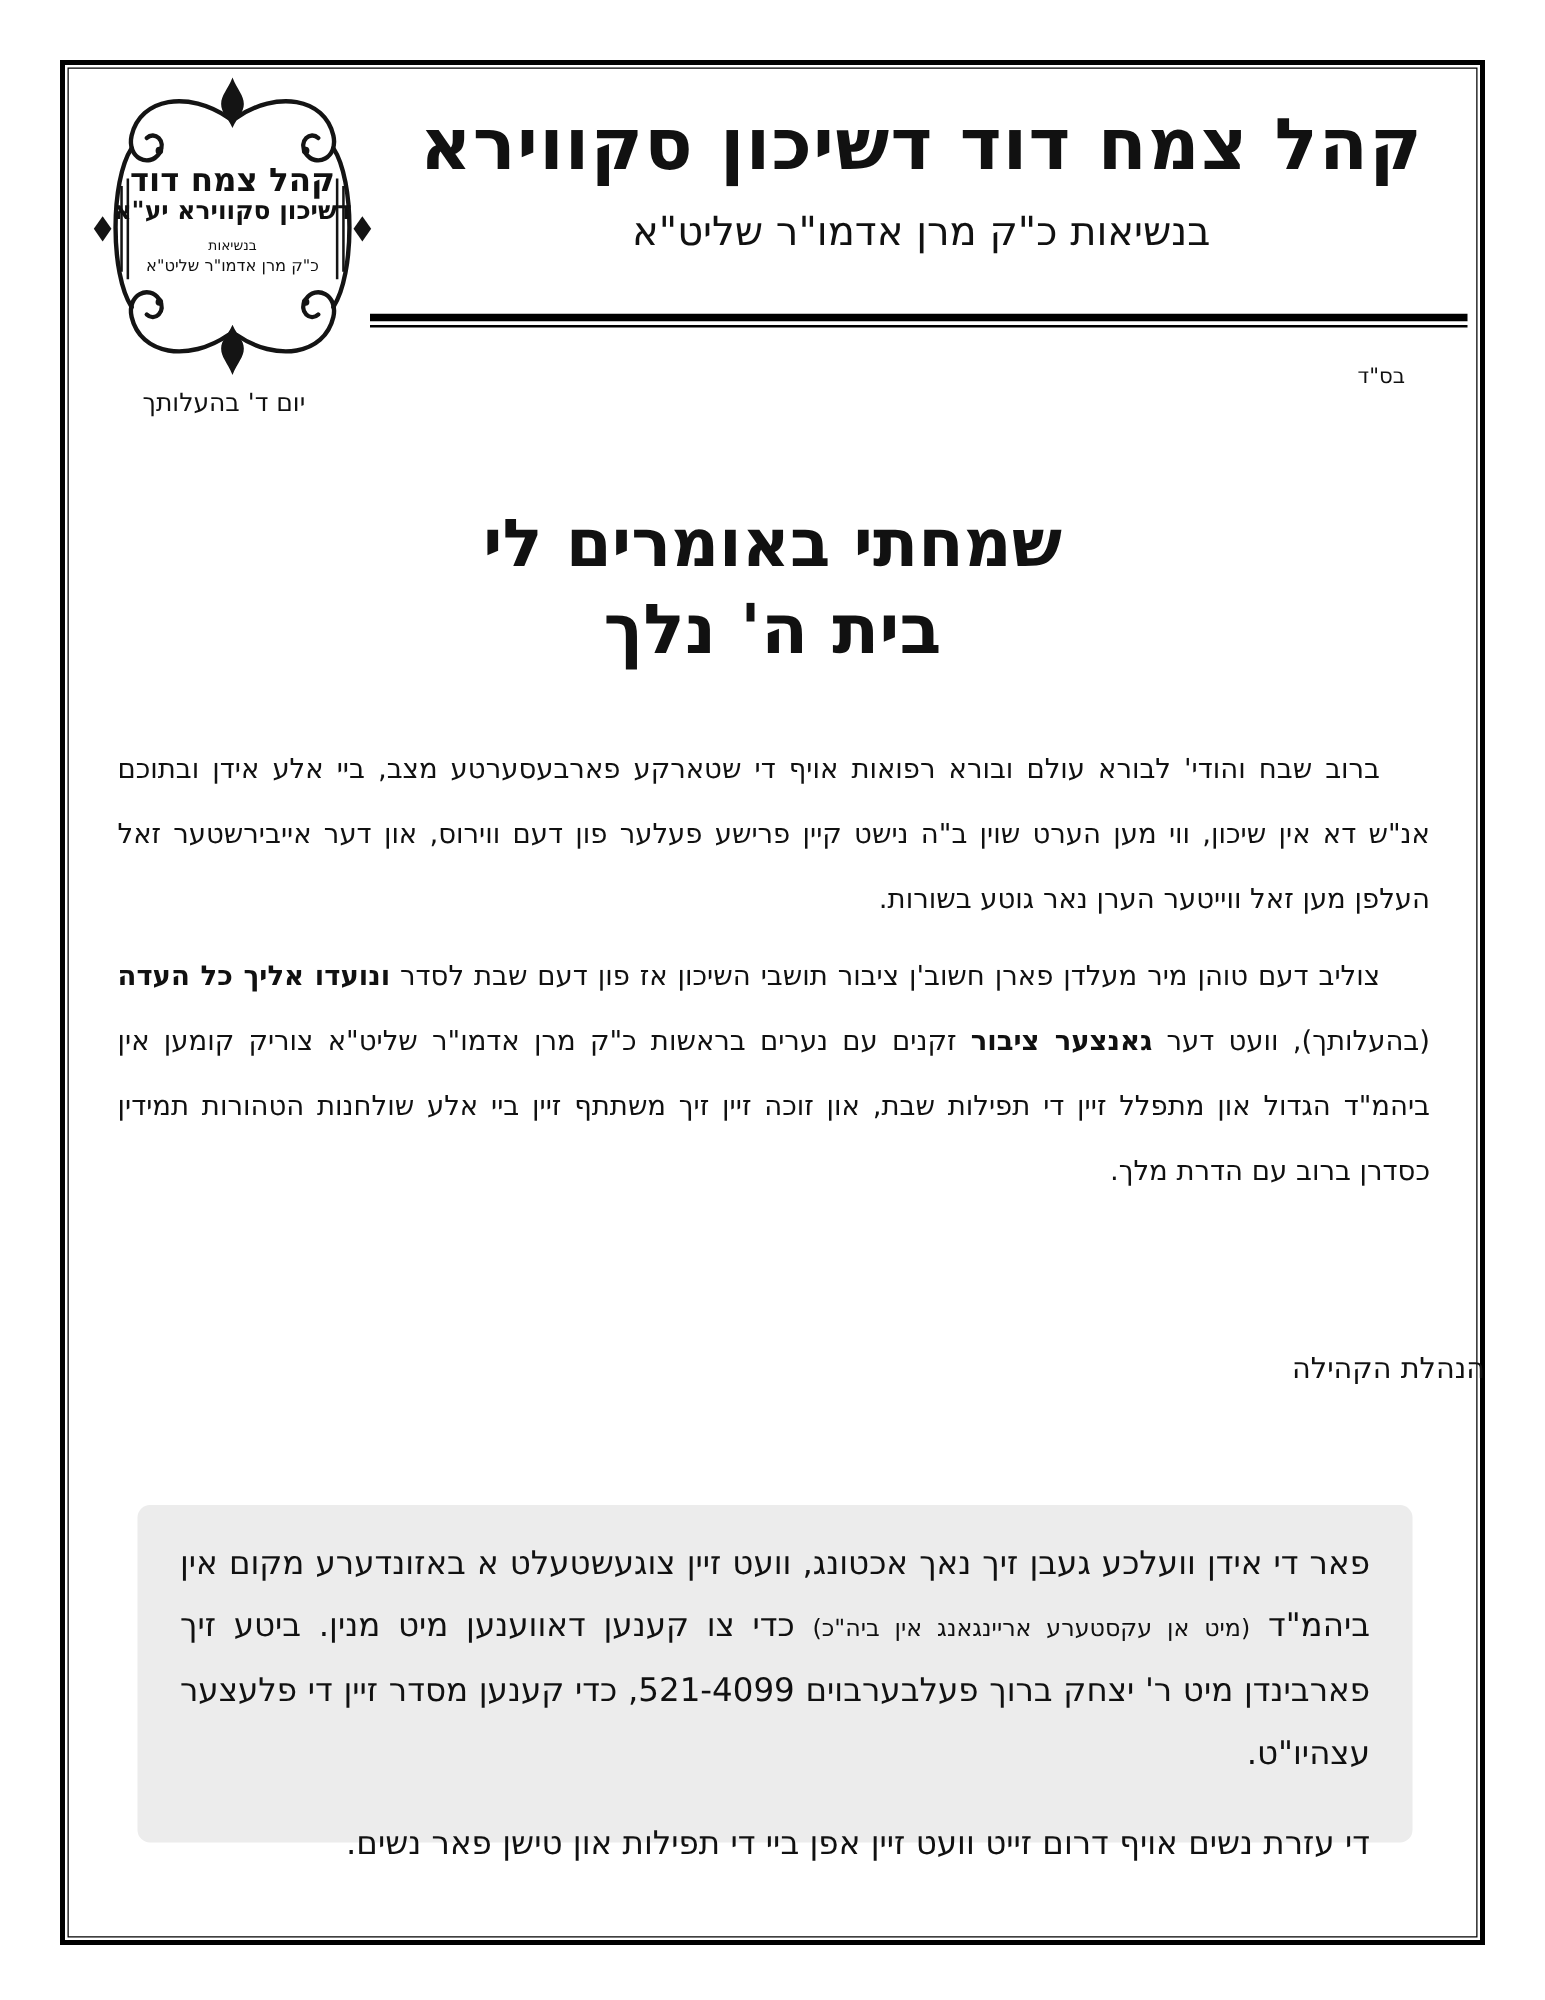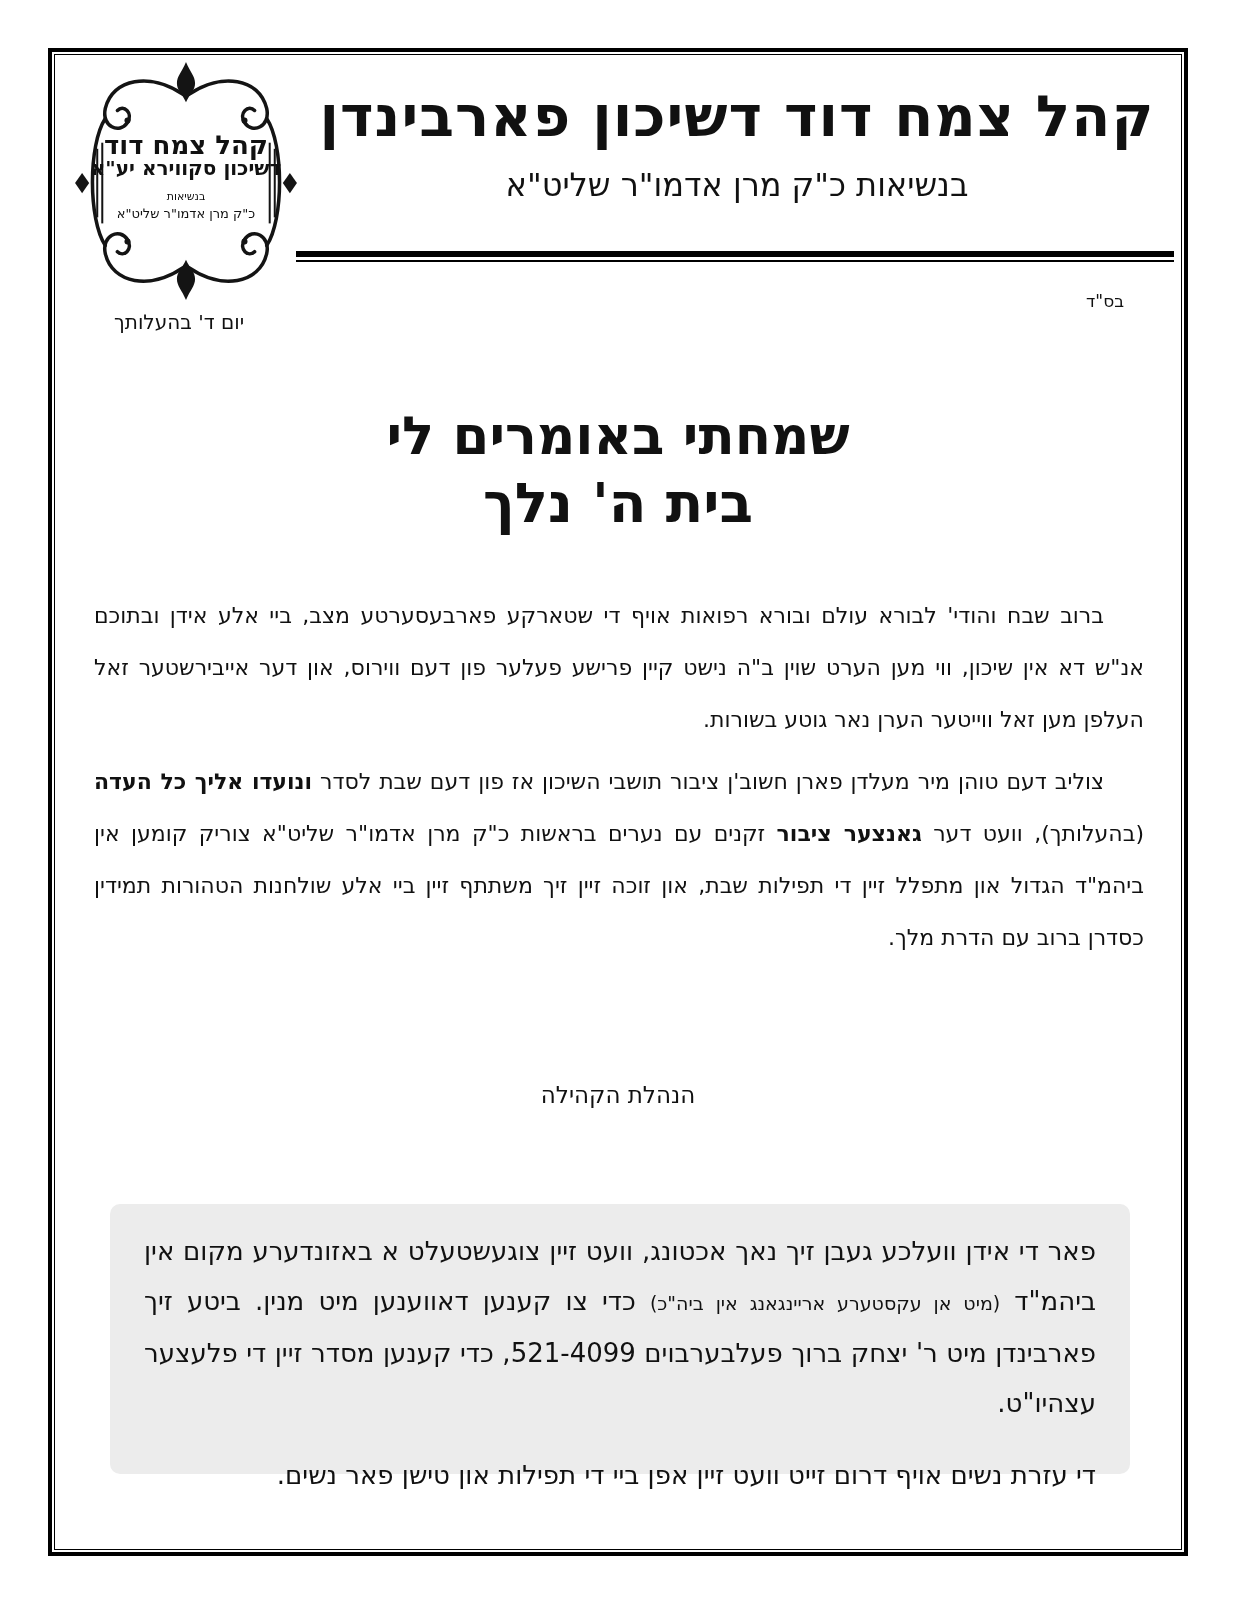--- a/index.html
+++ b/index.html
@@ -49,21 +49,21 @@
 
   
   .body-text {
     position: absolute; left: 94px; top: 590px; width: 1050px;
     direction: rtl; text-align: justify;
     font-size: 22px; line-height: 52px;
   }
   .body-text p { margin: 0 0 10px 0; text-indent: 40px; }
   .b { font-weight: bold; }
 
-  .signature { position: absolute; left: 48px; top: 1082px; width: 1140px; text-align: center; font-size: 23px; direction: rtl; }
+  .signature { position: absolute; left: 48px; top: 1082px; width: 1140px; text-align: right; font-size: 23px; direction: rtl; }
 
   
   .notice-box {
     position: absolute; left: 110px; top: 1204px; width: 1020px; height: 270px;
     background: #ececec; border-radius: 10px; box-sizing: border-box;
     padding: 22px 34px 0 34px;
     direction: rtl; text-align: justify;
     font-size: 26px; line-height: 50px;
   }
   .notice-box p { margin: 0; }
@@ -105,21 +105,21 @@
         <circle cx="173" cy="180" r="3"></circle>
     </g>
   </svg>
   <div class="ltxt logo-l1">קהל צמח דוד</div>
   <div class="ltxt logo-l2">דשיכון סקווירא יע"א</div>
   <div class="ltxt logo-l3">בנשיאות</div>
   <div class="ltxt logo-l4">כ"ק מרן אדמו"ר שליט"א</div>
 </div>
 
 <div class="title-block">
-  <div class="title">קהל צמח דוד דשיכון פארבינדן</div>
+  <div class="title">קהל צמח דוד דשיכון סקווירא</div>
   <div class="subtitle">בנשיאות כ"ק מרן אדמו"ר שליט"א</div>
 </div>
 <div class="header-rule"></div>
 
 <div class="besd">בס"ד</div>
 <div class="date-line">יום ד' בהעלותך</div>
 
 <div class="main-heading">
   <div class="heading-1">שמחתי באומרים לי</div>
   <div class="heading-2">בית ה' נלך</div>

